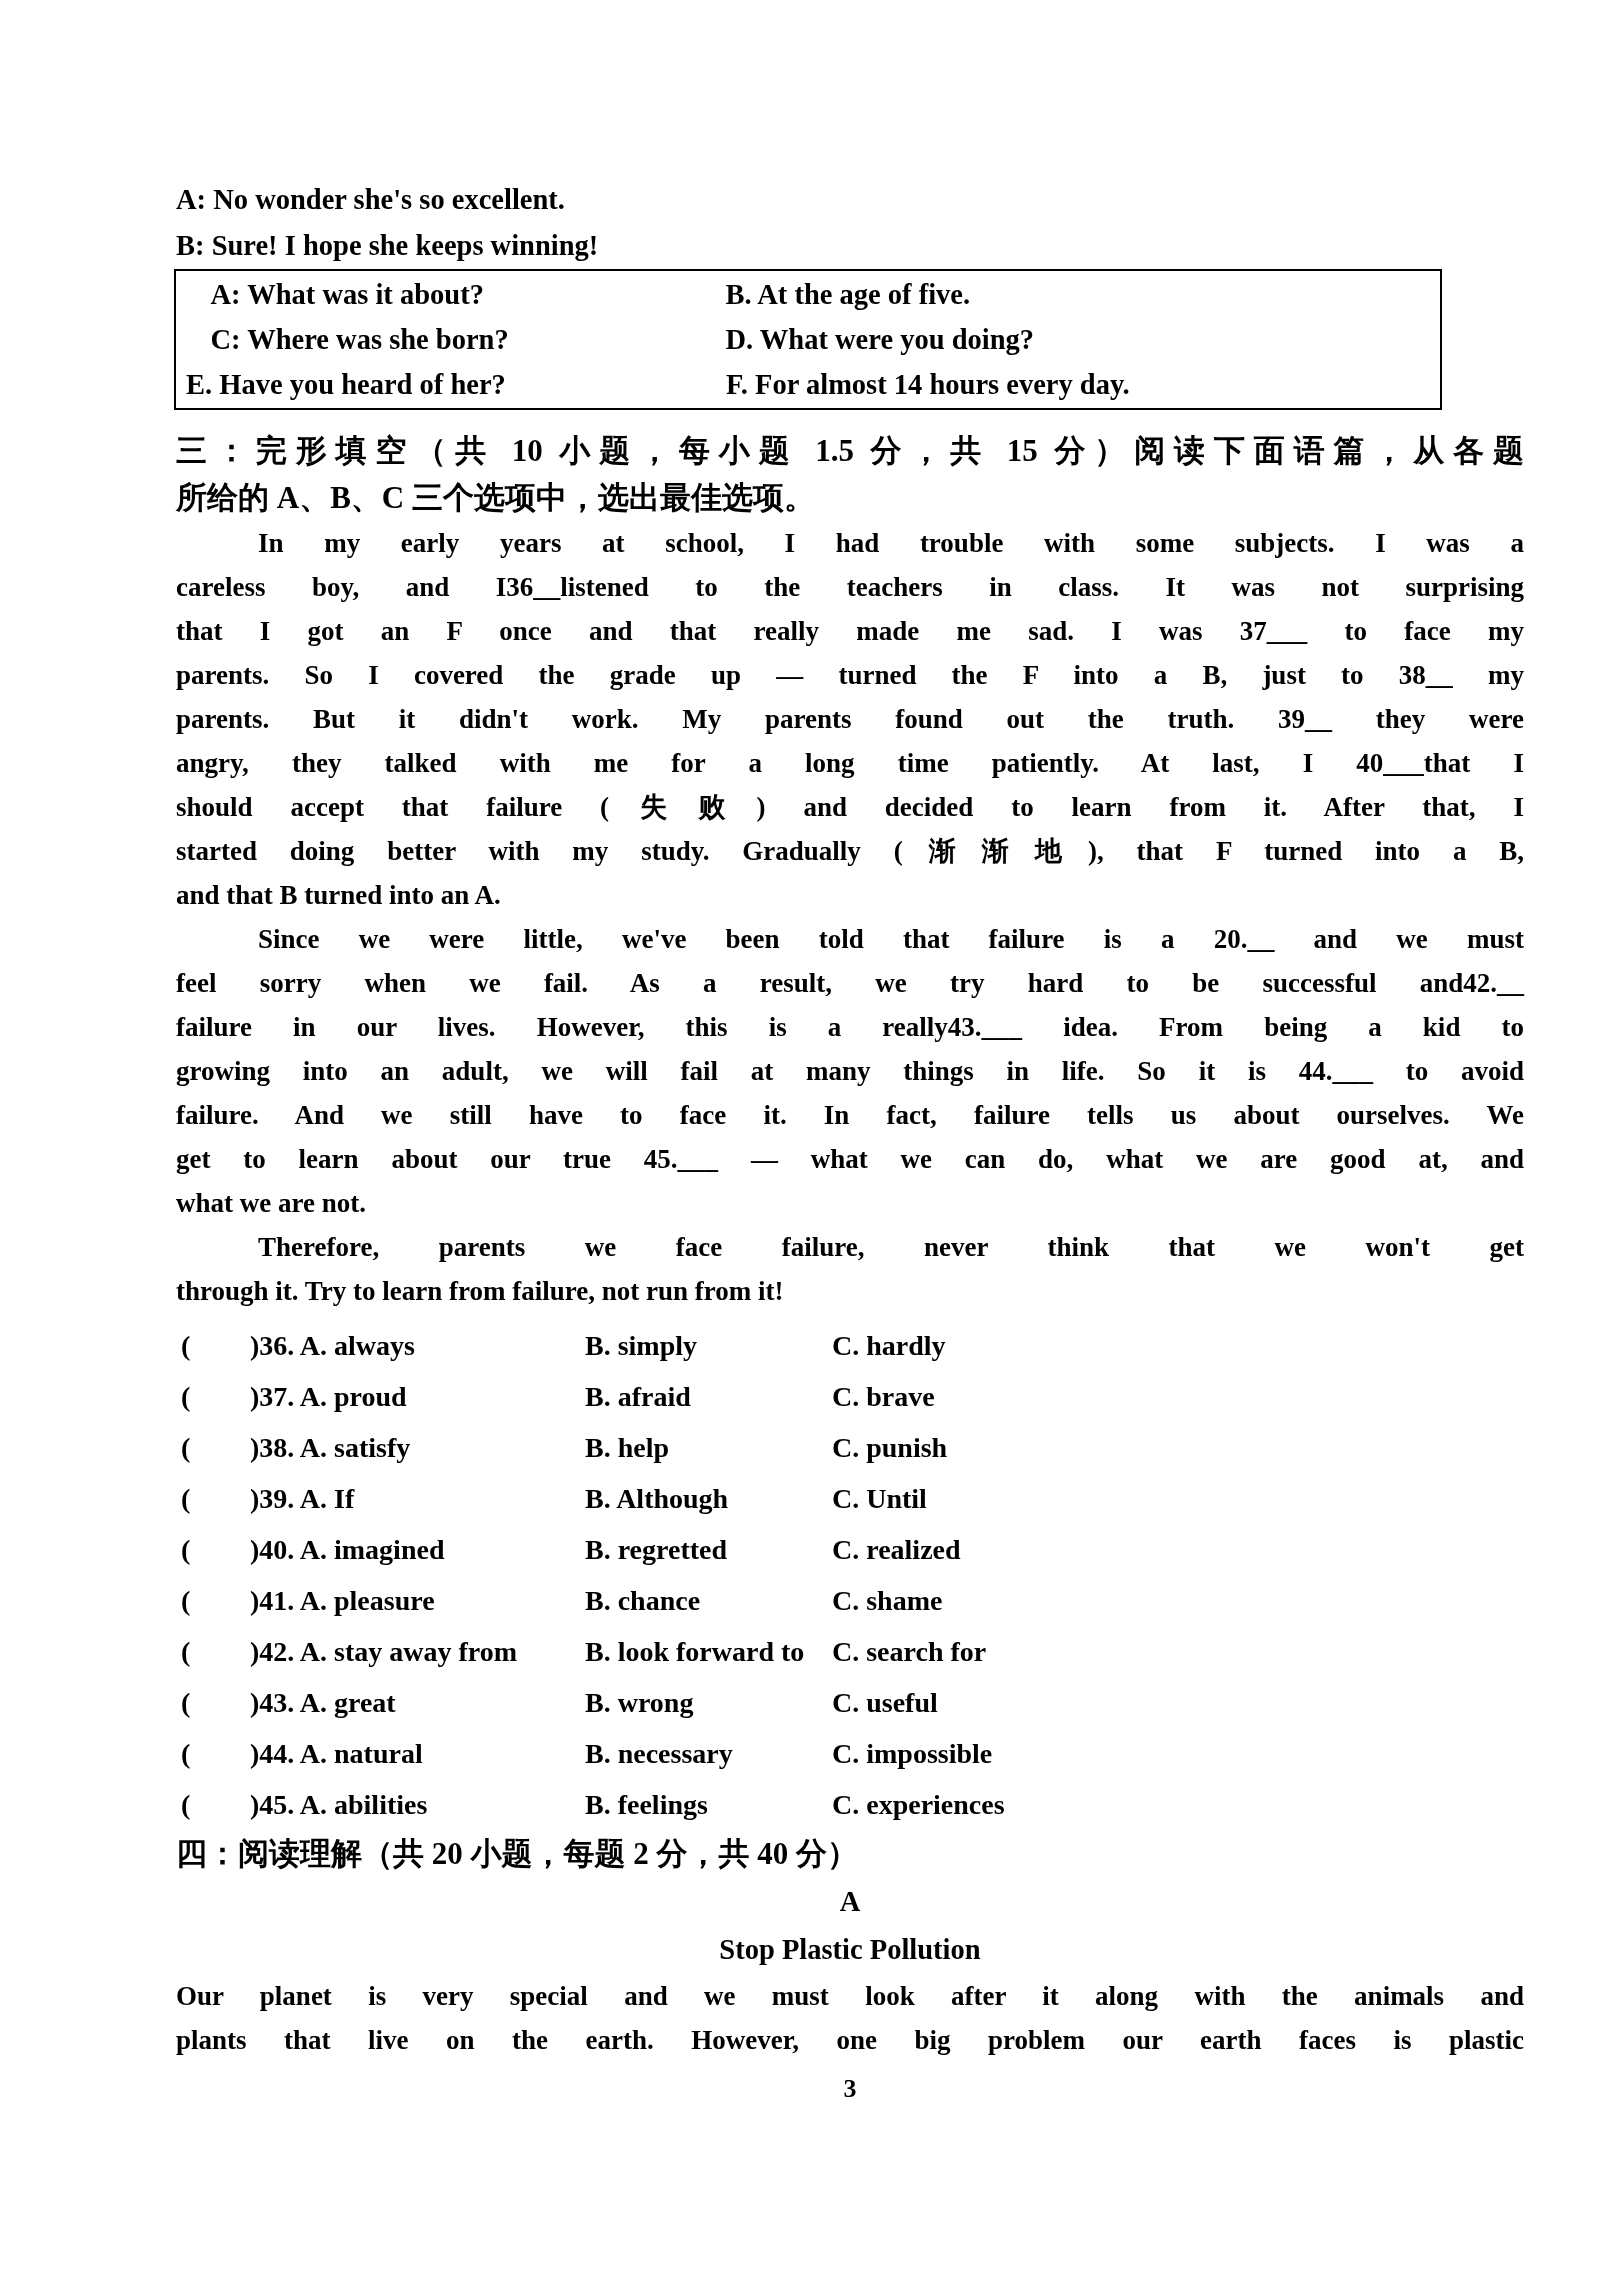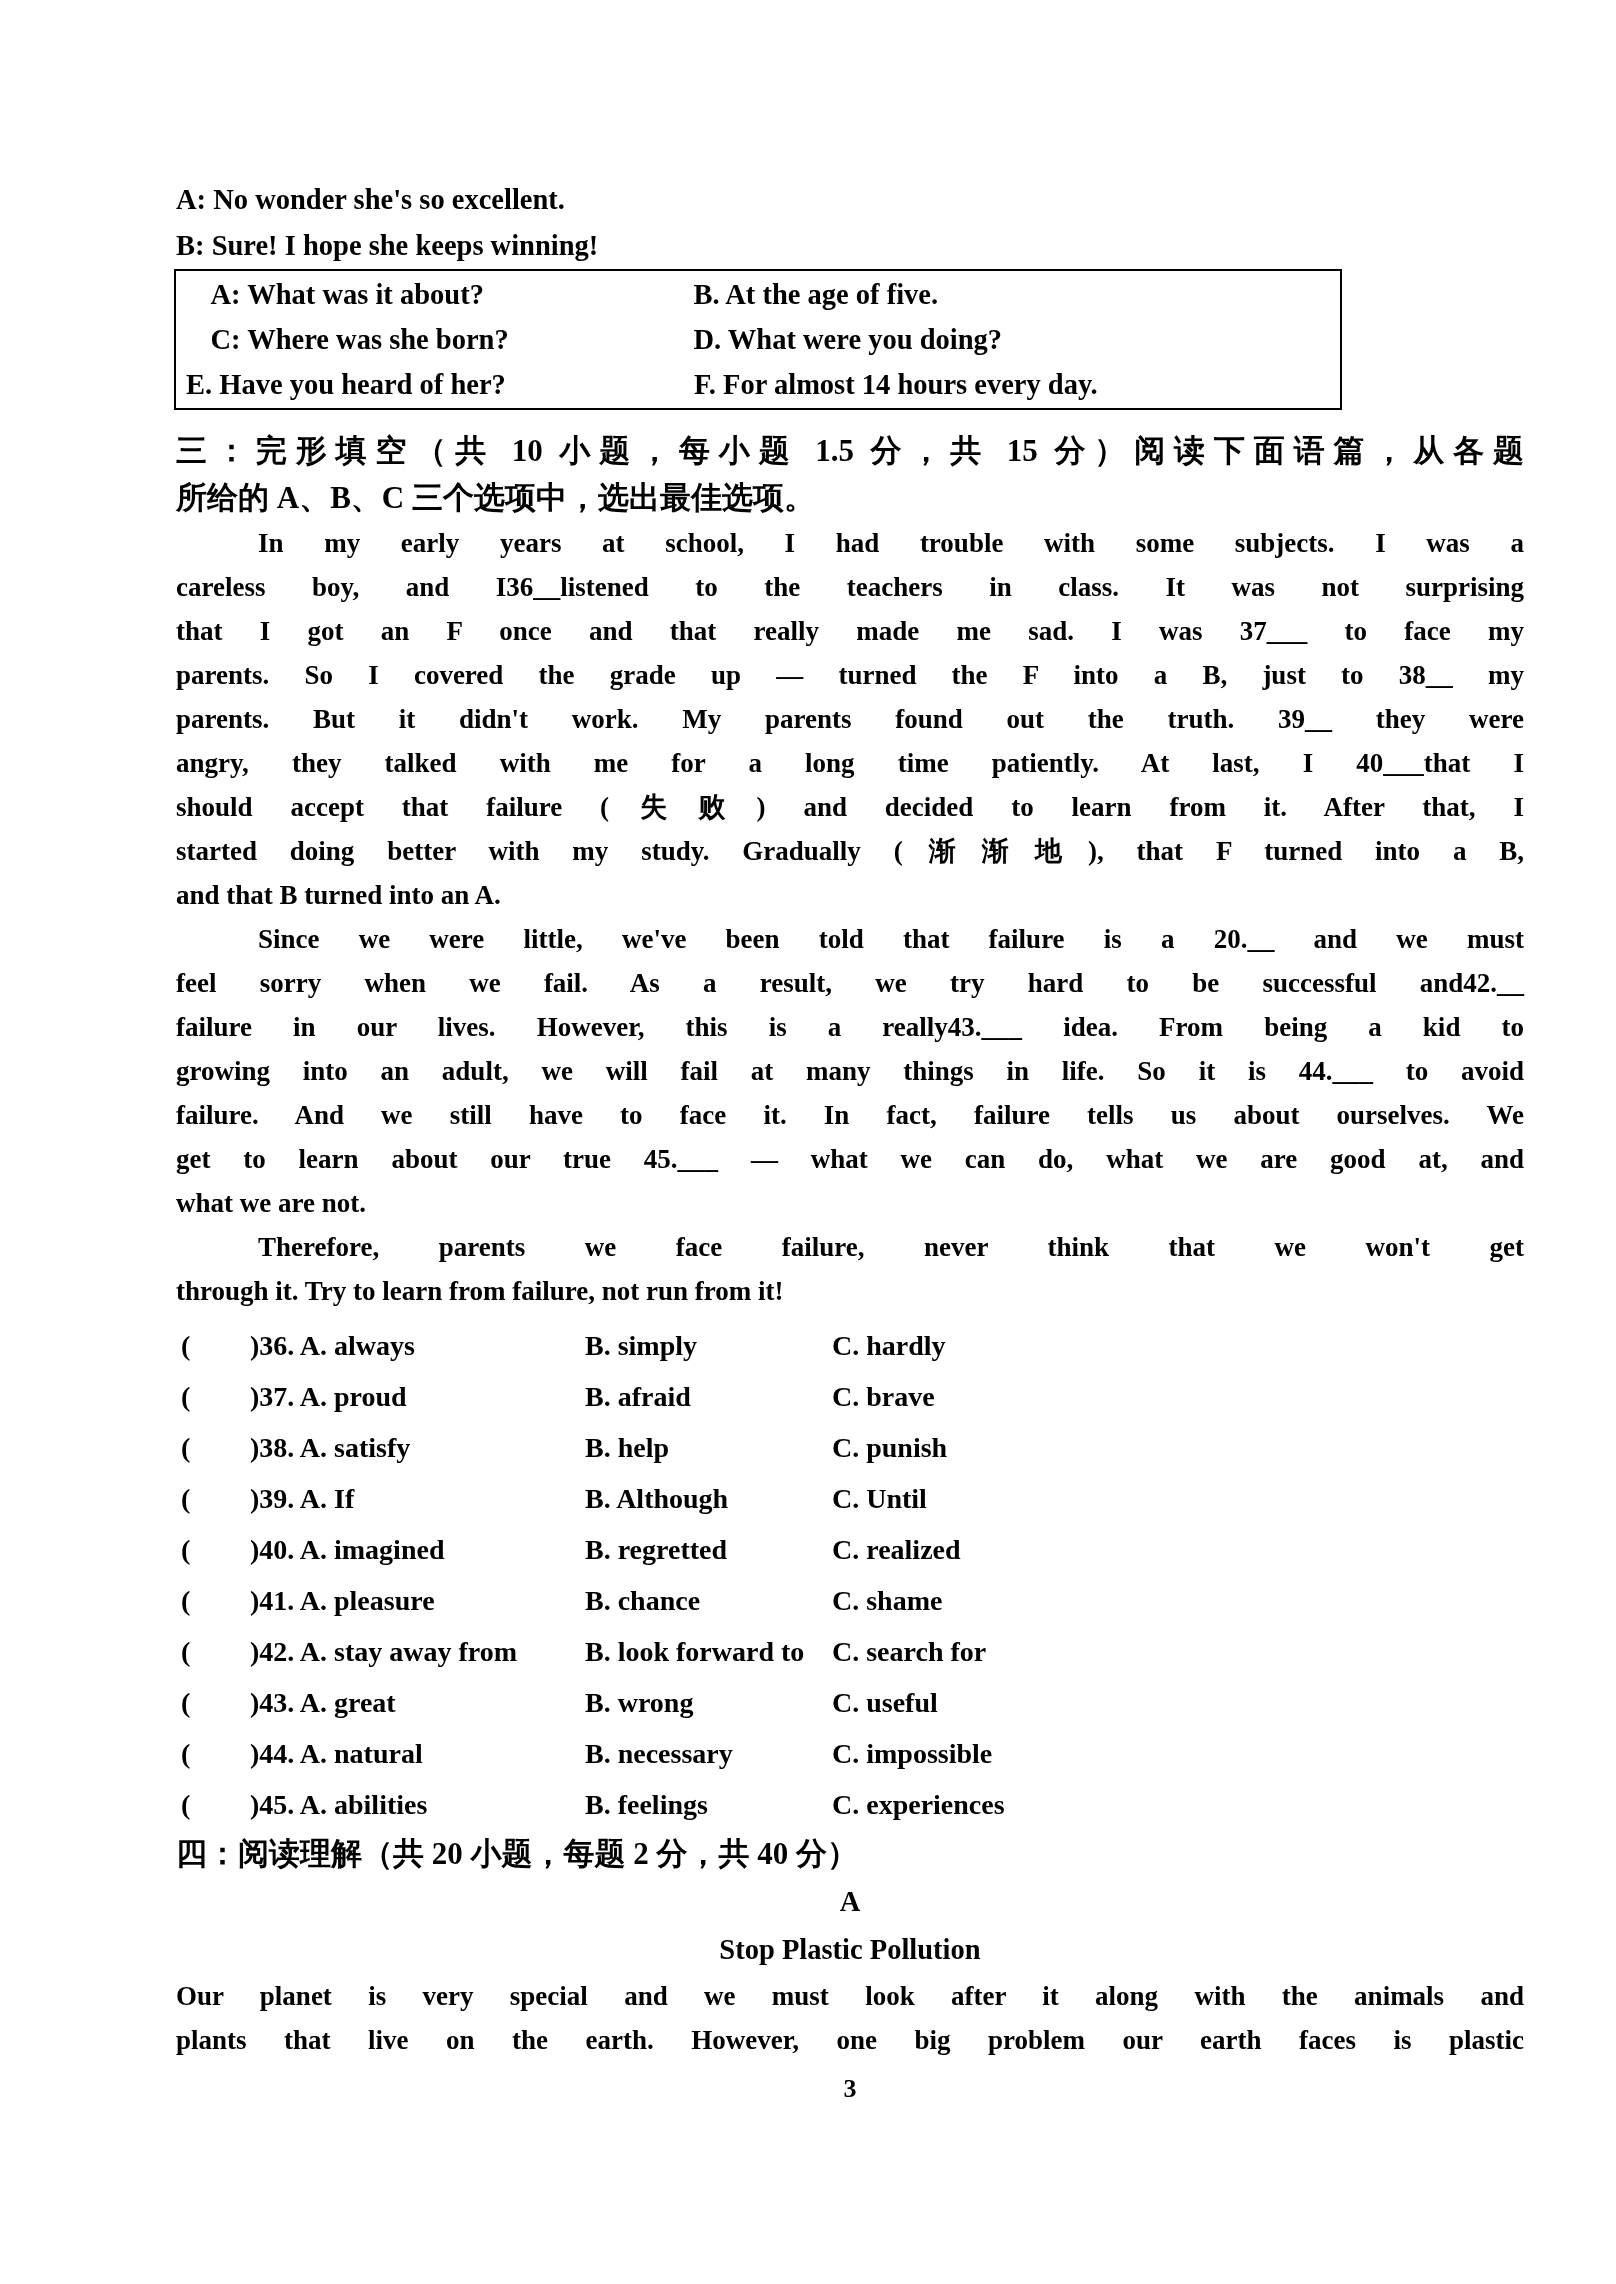--- a/index.html
+++ b/index.html
@@ -18,36 +18,36 @@
   
   .dialogue-line {
     font-size: 28.5px;
     line-height: 46px;
     text-align: left;
   }
   
   .obox {
     border: 2.5px solid #000000;
     box-sizing: border-box;
-    width: 1168px;
+    width: 1268px;
     margin-left: -2.5px;
     height: 141px;
     padding-top: 1.2px;
     overflow: hidden;
   }
   .obox-row {
     display: flex;
     font-size: 28.5px;
     line-height: 45px;
     padding-left: 35px;
   }
   .obox-row:nth-child(3) { padding-left: 10.5px; }
   .obox-left { display: inline-block; width: 483px; flex: 0 0 auto; }
   .obox-row:nth-child(3) .obox-left { width: 508px; }
-  .obox-right { display: inline-block; }
+  .obox-right { display: inline-block; margin-left: 32px; }
   
   .lines .ln {
     font-size: 27px;
     line-height: 44px;
     text-align: justify;
     text-align-last: justify;
   }
   .lines .ln:last-child { text-align-last: left; }
   .all-just .ln:last-child { text-align-last: justify; }
   .para .ln:first-child { text-indent: 82px; }

